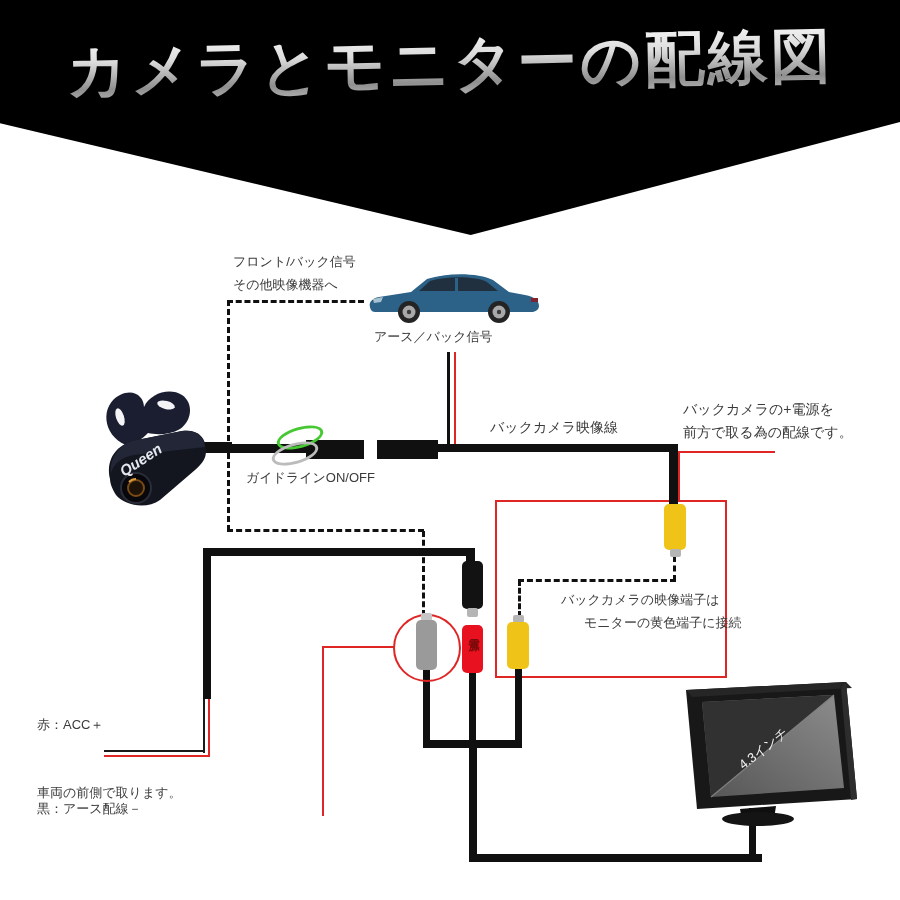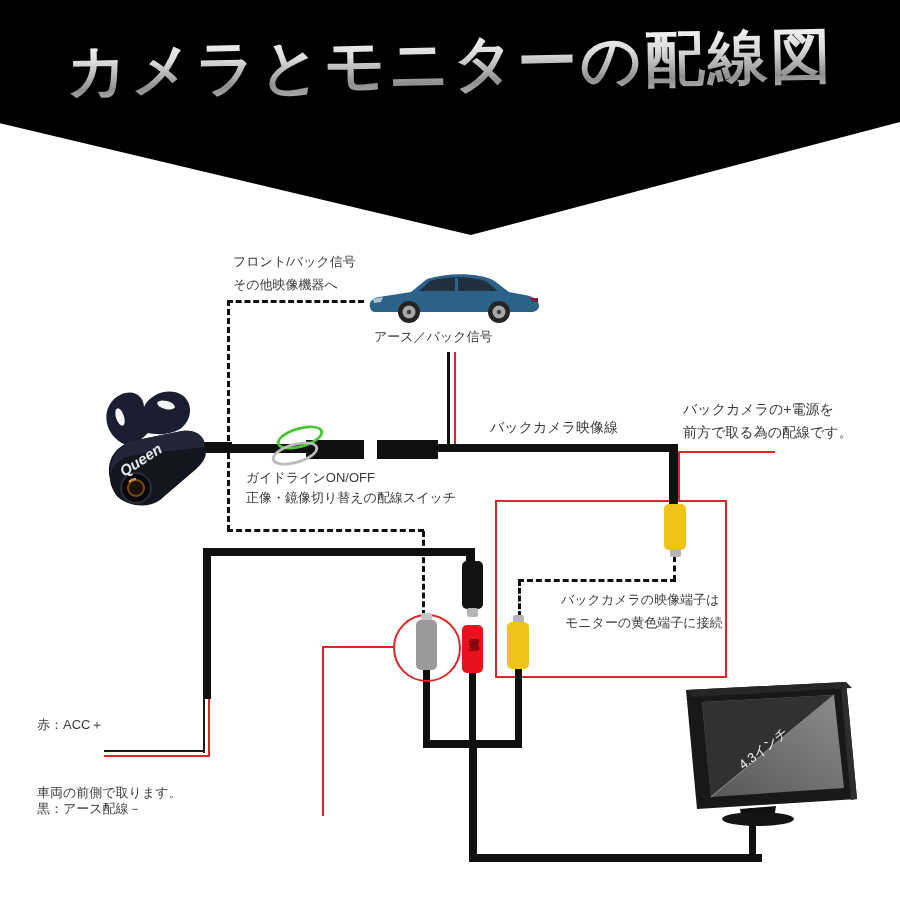--- a/index.html
+++ b/index.html
@@ -146,20 +146,19 @@
     <text x="88" y="74" transform="rotate(-38 88 74)" text-anchor="middle" font-size="13" fill="#f2f2f2" font-family="Liberation Sans, sans-serif">4.3インチ</text>
   </svg>
 
   <div class="lbl" style="left:233px;top:253px">フロント/バック信号</div>
   <div class="lbl" style="left:233px;top:276px">その他映像機器へ</div>
   <div class="lbl" style="left:374px;top:328px">アース／バック信号</div>
   <div class="lbl" style="left:490px;top:419px;font-size:14px">バックカメラ映像線</div>
   <div class="lbl" style="left:683px;top:401px;font-size:14px">バックカメラの+電源を</div>
   <div class="lbl" style="left:683px;top:424px;font-size:14px">前方で取る為の配線です。</div>
   <div class="lbl" style="left:246px;top:469px">ガイドラインON/OFF</div>
-  <div class="lbl" style="left:246px;top:489px">正像・鏡像切り替えの配線スイッチ</div>
   <div class="lbl" style="left:561px;top:591px">バックカメラの映像端子は</div>
-  <div class="lbl" style="left:565px;top:614px">モニターの黄色端子に接続</div>
+  <div class="lbl" style="left:584px;top:614px">モニターの黄色端子に接続</div>
   <div class="lbl" style="left:37px;top:716px">赤：ACC＋</div>
   <div class="lbl" style="left:37px;top:800px">黒：アース配線－</div>
   <div class="lbl" style="left:37px;top:784px">車両の前側で取ります。</div>
 
 </div>
 
 </body></html>

